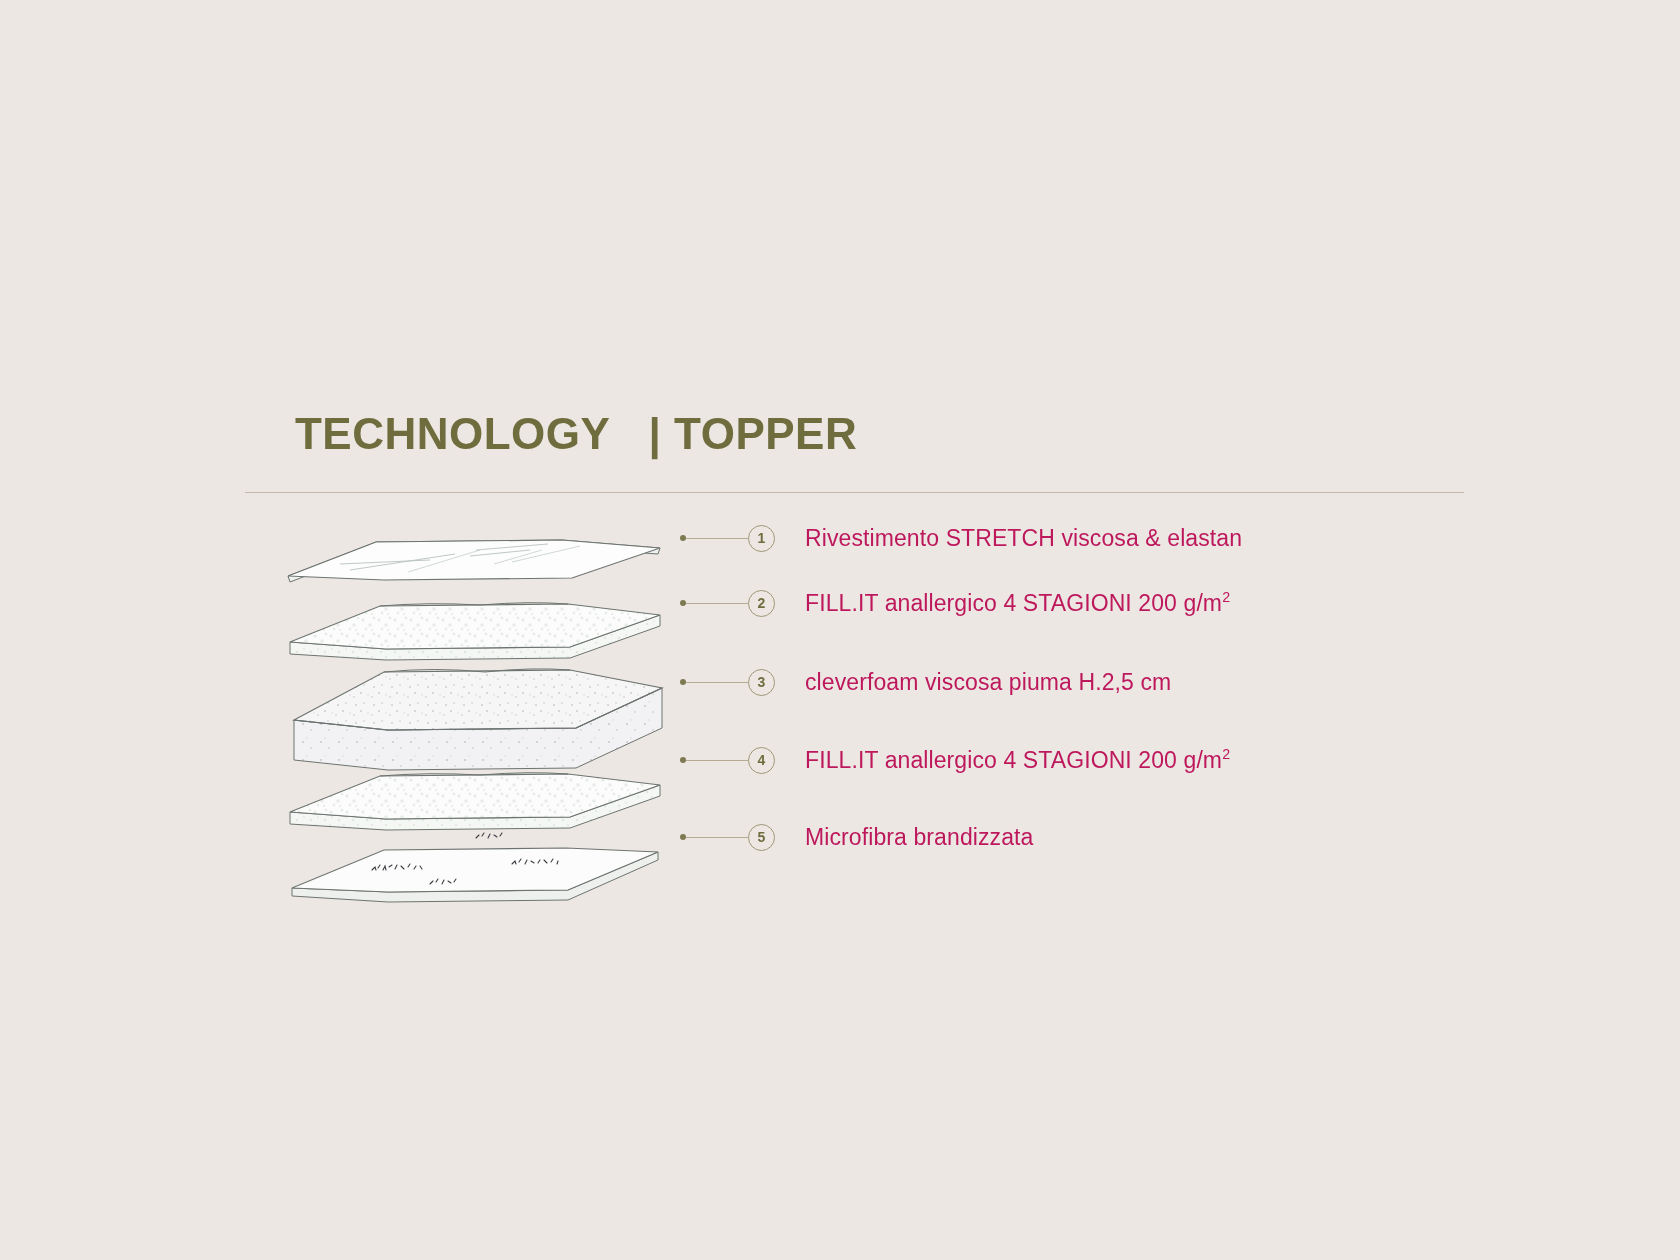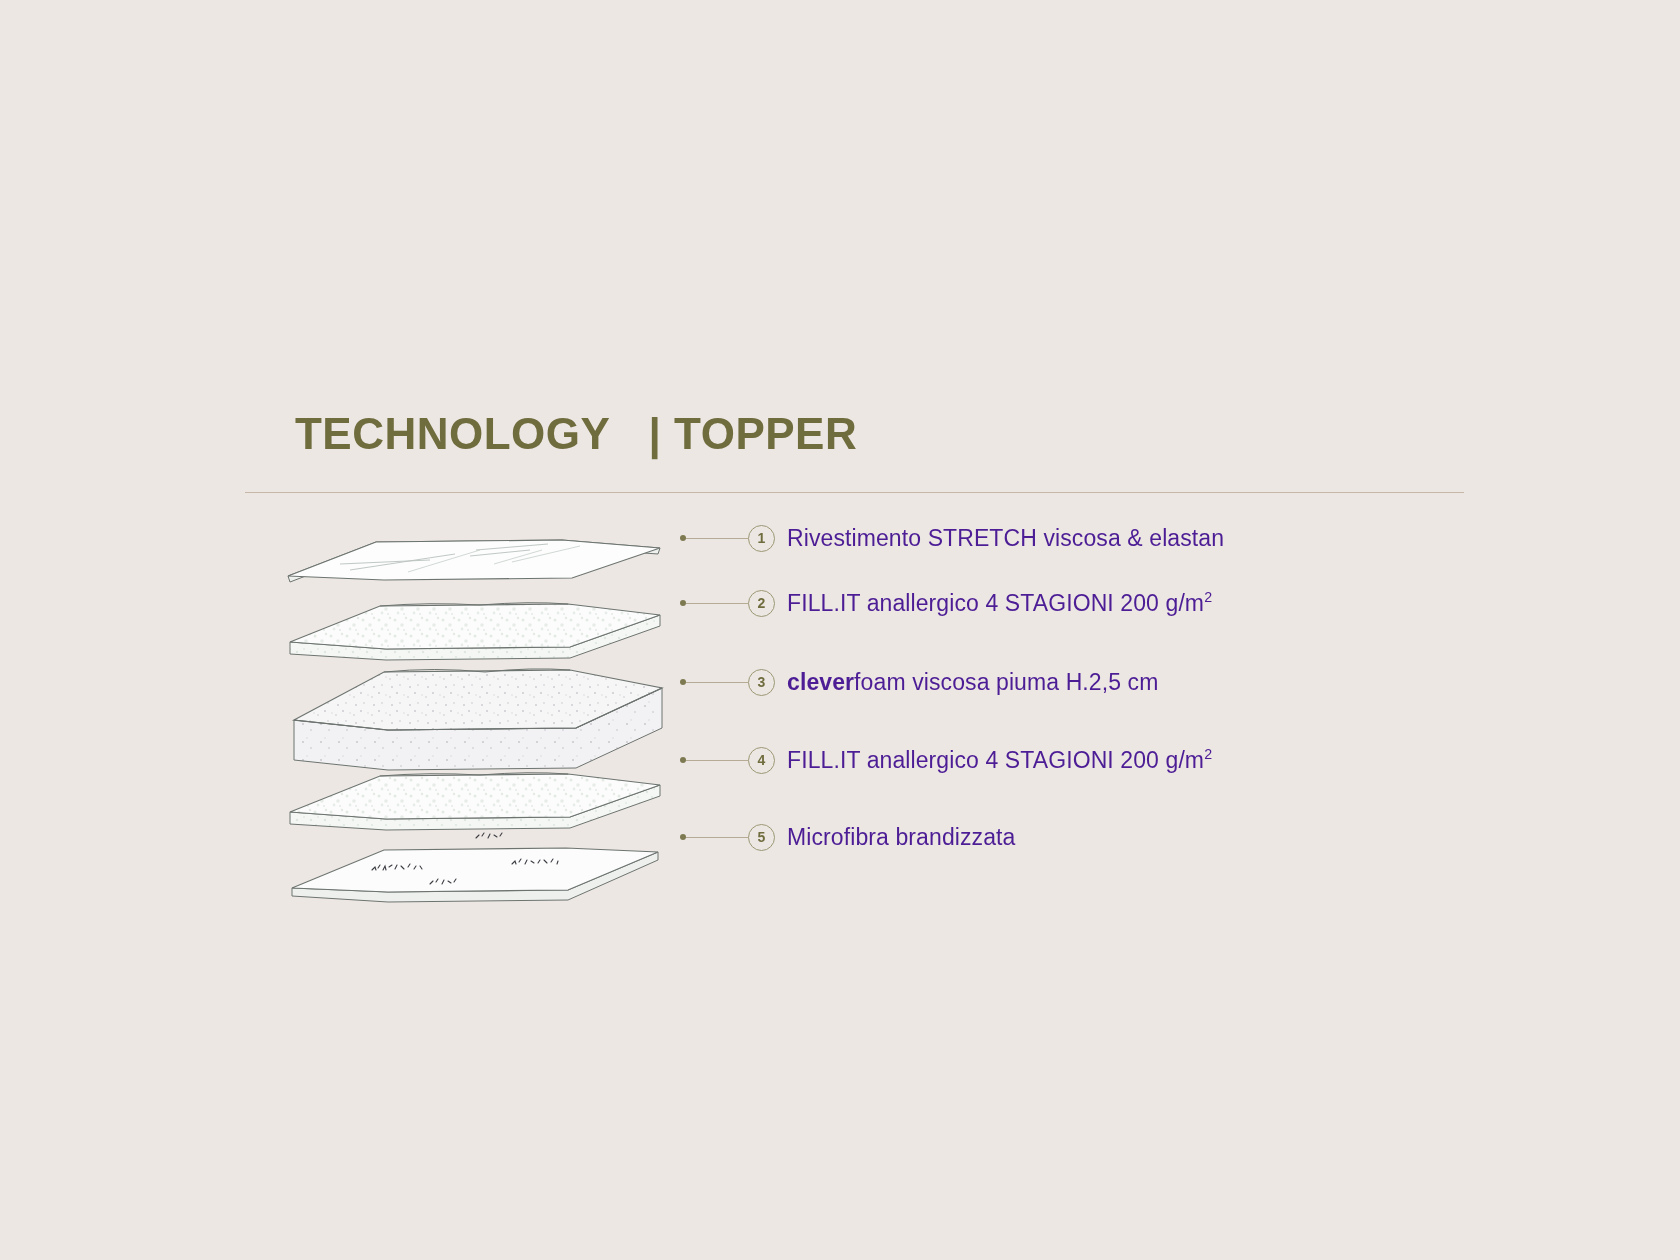--- a/index.html
+++ b/index.html
@@ -101,28 +101,28 @@
     align-items: center;
     justify-content: center;
     font-size: 14px;
     font-weight: bold;
     color: #6f6c3e;
     background: transparent;
     flex: 0 0 auto;
     margin-left: 0px;
   }
   .legend-row .label {
-    margin-left: 12px;
+    margin-left: 30px;
     font-size: 23px;
-    color: #4c1d95;
+    color: #be185d;
     white-space: nowrap;
     letter-spacing: 0.1px;
   }
   .legend-row .label .strong {
-    font-weight: bold;
+    font-weight: normal;
   }
   .legend-row .label sup {
     font-size: 0.62em;
     vertical-align: super;
     line-height: 0;
   }
 
   .row-1 { top: 0px; }
   .row-2 { top: 65px; }
   .row-3 { top: 144px; }

